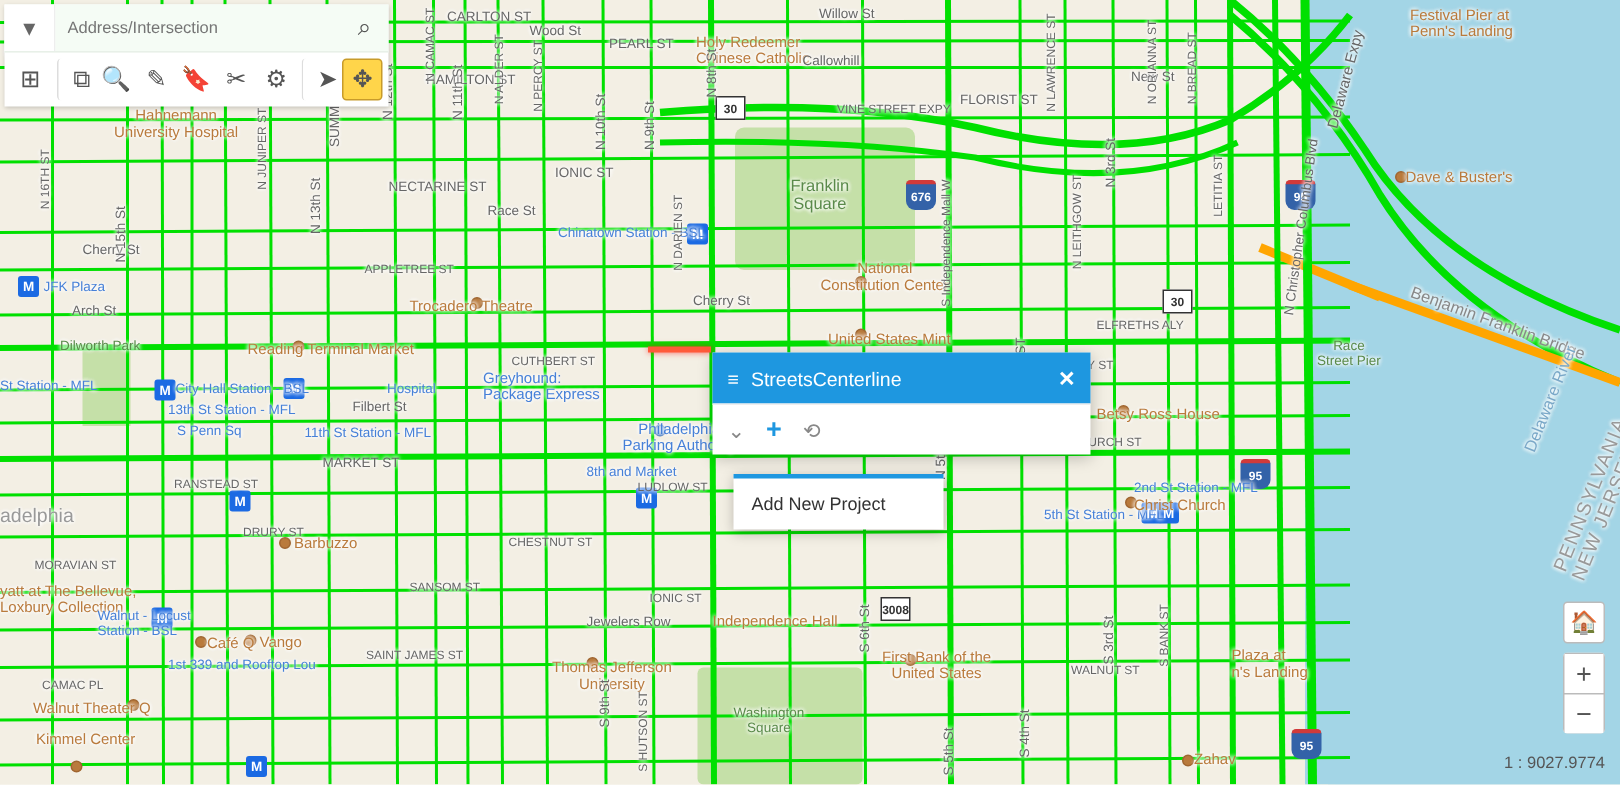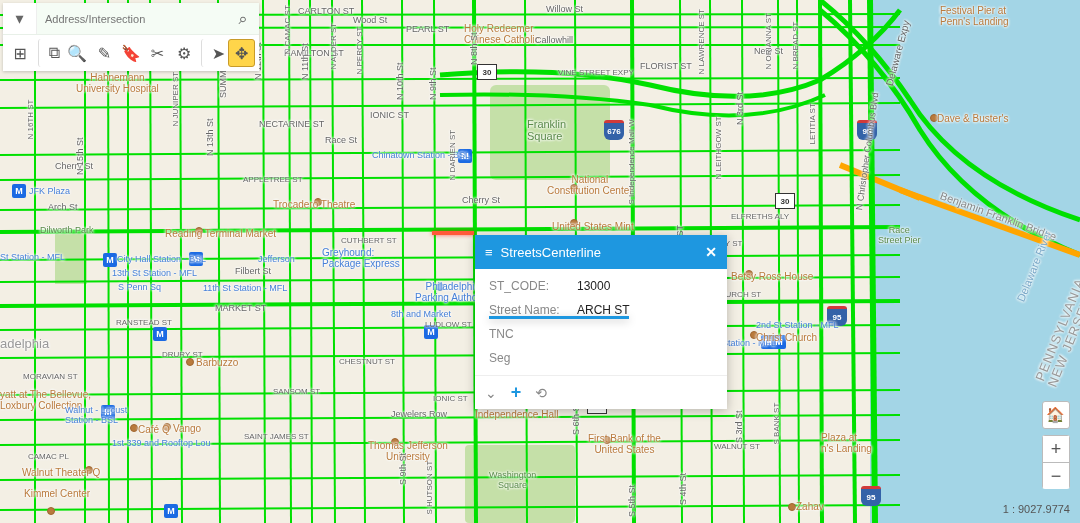--- a/index.html
+++ b/index.html
@@ -177,38 +177,38 @@
   <div class="poi-dot" style="left:85px;top:466px"></div>
 
   <div class="map-label poi" style="left:3px;top:30px">Peter &amp; Paul</div>
   <div class="map-label poi" style="left:76px;top:72px;white-space:pre-line;text-align:center">Hahnemann
 University Hospital</div>
   <div class="map-label poi" style="left:464px;top:23px;white-space:pre-line">Holy Redeemer
 Chinese Catholic</div>
   <div class="map-label poi" style="left:940px;top:5px;white-space:pre-line">Festival Pier at
 Penn's Landing</div>
   <div class="map-label poi" style="left:937px;top:113px">Dave &amp; Buster's</div>
-  <div class="map-label" style="left:527px;top:118px;white-space:pre-line;color:#5a8a4a;font-size:11px">Franklin
+  <div class="map-label" style="left:527px;top:118px;white-space:pre-line;color:#5a8a4a;text-align:center;font-size:11px">Franklin
 Square</div>
   <div class="map-label station" style="left:372px;top:150px">Chinatown Station - BSL</div>
   <div class="map-label poi" style="left:547px;top:174px;white-space:pre-line;text-align:center">National
 Constitution Center</div>
   <div class="map-label station" style="left:29px;top:186px">JFK Plaza</div>
   <div class="map-label poi" style="left:273px;top:199px">Trocadero Theatre</div>
   <div class="map-label poi" style="left:552px;top:221px">United States Mint</div>
   <div class="map-label" style="left:462px;top:195px">Cherry St</div>
   <div class="map-label" style="left:40px;top:225px;color:#5a8a4a">Dilworth Park</div>
   <div class="map-label poi" style="left:165px;top:228px">Reading Terminal Market</div>
   <div class="map-label poi-blue" style="left:322px;top:247px;white-space:pre-line">Greyhound:
 Package Express</div>
   <div class="map-label poi" style="left:731px;top:271px">Betsy Ross House</div>
   <div class="map-label" style="left:878px;top:225px;color:#5a8a4a;white-space:pre-line;text-align:center">Race
 Street Pier</div>
   <div class="map-label station" style="left:117px;top:254px">City Hall Station - BSL</div>
-  <div class="map-label station" style="left:258px;top:254px">Jefferson</div>
+  <div class="map-label station" style="left:258px;top:254px">Hospital</div>
   <div class="map-label" style="left:937px;top:210px;transform:rotate(20deg);color:#888;font-size:11px">Benjamin Franklin Bridge</div>
   <div class="map-label station" style="left:0px;top:252px">St Station - MFL</div>
   <div class="map-label station" style="left:112px;top:268px">13th St Station - MFL</div>
   <div class="map-label station" style="left:118px;top:282px">S Penn Sq</div>
   <div class="map-label station" style="left:203px;top:283px">11th St Station - MFL</div>
   <div class="map-label poi-blue" style="left:415px;top:281px;white-space:pre-line;text-align:center">Philadelphia
 Parking Authority</div>
   <div class="map-label station" style="left:391px;top:309px">8th and Market</div>
   <div class="map-label station" style="left:696px;top:338px">5th St Station - MFL</div>
   <div class="map-label station" style="left:756px;top:320px">2nd St Station - MFL</div>
@@ -344,44 +344,29 @@
       </div>
   </div>
 </div>
 
 <div class="popup">
   <div class="popup-head">
     <span class="drag">≡</span>
     <span class="title">StreetsCenterline</span>
     <span class="close">✕</span>
   </div>
-  <div class="popup-body">
-    <div class="prow">
-      <div class="lbl">ST_CODE:</div>
-      <div class="val">13000</div>
-    </div>
-    <div class="prow">
-      <div class="lbl">Street Name:</div>
-      <div class="val">ARCH ST</div>
-    </div>
-    <div class="prow">
-      <div class="lbl">TNC</div>
-    </div>
-    <div class="prow" style="margin-bottom:4px">
-      <div class="lbl">Seg</div>
-    </div>
-  </div>
   <div class="popup-foot">
     <span class="foot-btn"><span>⌄</span></span>
     <span class="foot-btn add"><span>+</span></span>
     <span class="foot-btn"><span>⟲</span></span>
   </div>
 </div>
 
 <div class="ctx-menu">
+  <div class="ctx-item">Add New Project</div>
 </div>
 
 <div class="corner">
   <div class="corner-btn">
       <span>🏠</span>
     </div>
   <div class="zoom-group">
     <div class="zb">
         <span>+</span>
       </div>

